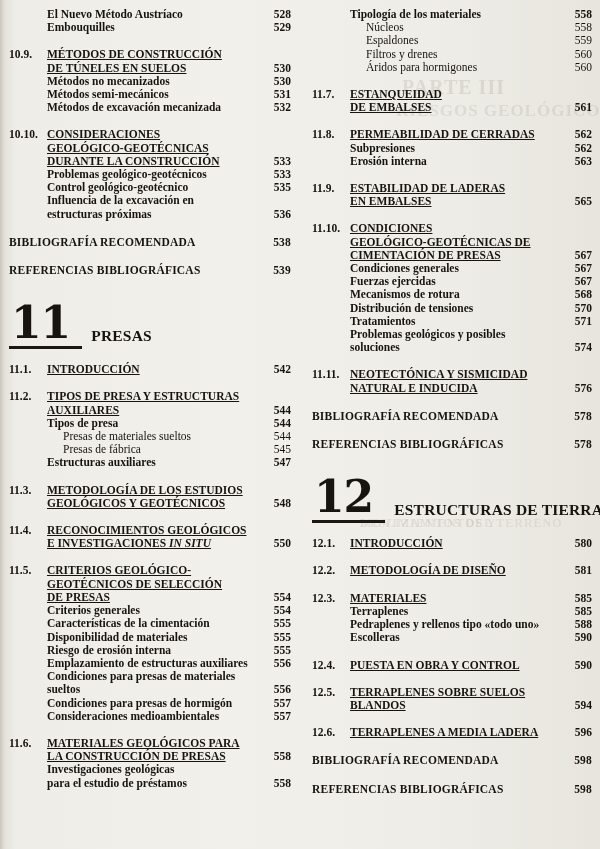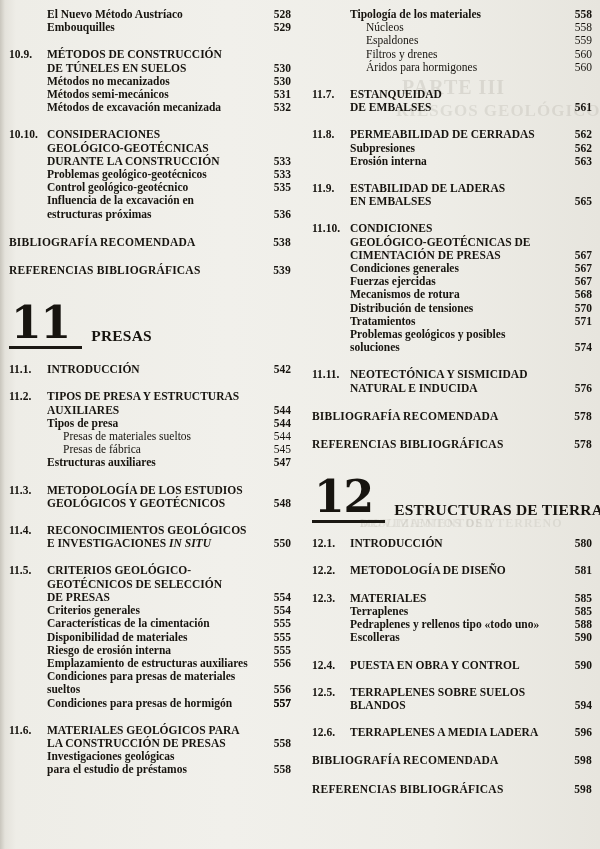--- a/index.html
+++ b/index.html
@@ -21,21 +21,21 @@
 
   .row{
     position:relative;
     padding-right:30px;
     font-size:11.5px;
     line-height:13.2px;
     font-weight:700;
   }
   .row .text{display:block;white-space:pre;}
   .row .num{position:absolute;left:0;top:0;}
-  .section{margin-top:14px;}
+  .section{margin-top:14px;text-decoration:underline;}
   .section .text{margin-left:38px;}
   .sub .text{margin-left:38px;}
   .subsub{font-weight:400;}
   .subsub .text{margin-left:54px;}
   .biblio{margin-top:15px;letter-spacing:.2px;}
   .biblio .text{margin-left:0;}
   .pg{position:absolute;right:0;bottom:0;}
   .text em{font-style:italic;}
 
   .chapter{
@@ -205,20 +205,21 @@
         <div class="row sub">
           <span class="text">Condiciones para presas de materiales
 sueltos</span>
           <span class="pg">556</span>
         </div>
         <div class="row sub">
           <span class="text">Condiciones para presas de hormigón</span>
           <span class="pg">557</span>
         </div>
         <div class="row sub">
+          <span class="text">Consideraciones medioambientales</span>
           <span class="pg">557</span>
         </div>
         <div class="row section">
           <span class="num">11.6.</span>
           <span class="text">MATERIALES GEOLÓGICOS PARA
 LA CONSTRUCCIÓN DE PRESAS</span>
           <span class="pg">558</span>
         </div>
         <div class="row sub">
           <span class="text">Investigaciones geológicas

